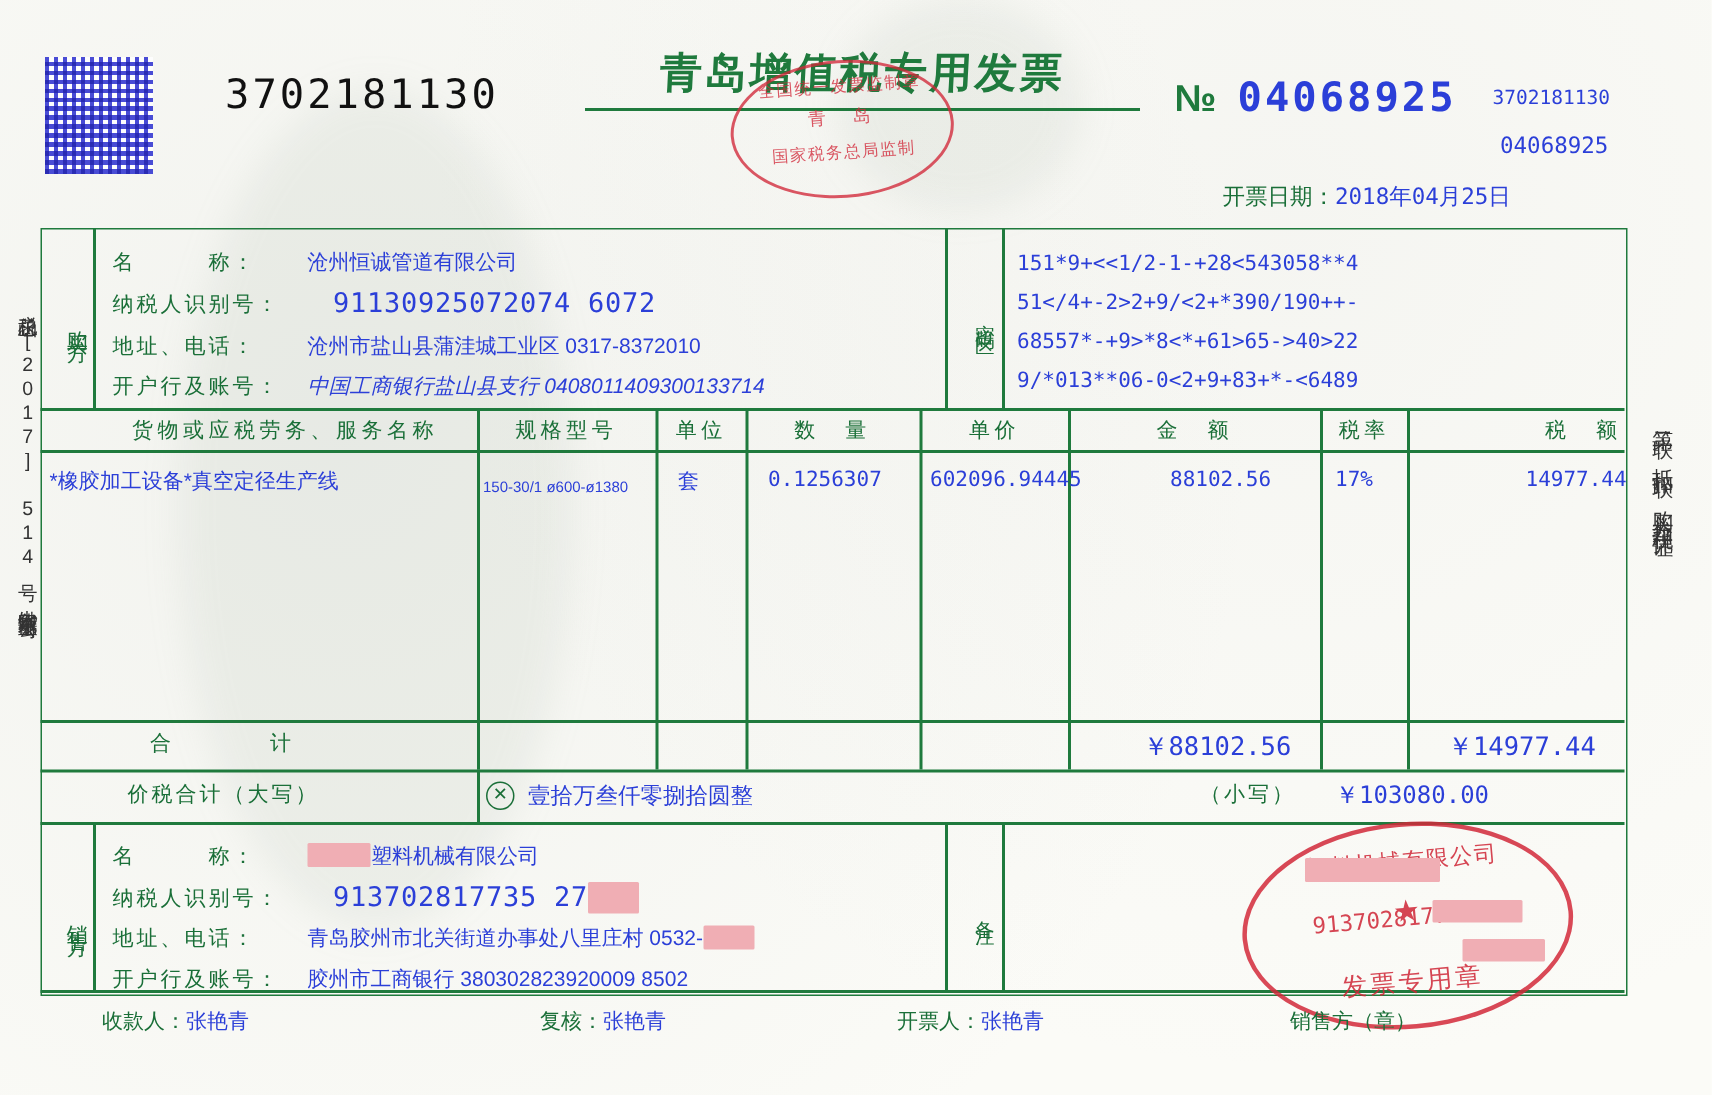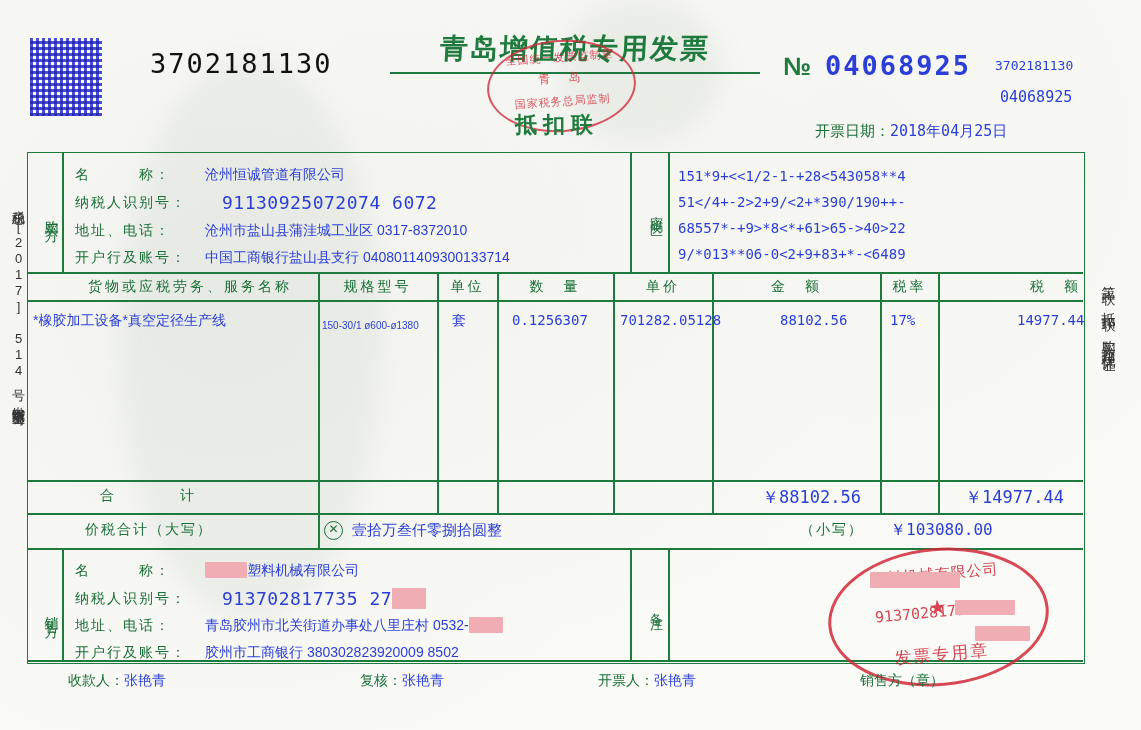--- a/index.html
+++ b/index.html
@@ -159,21 +159,20 @@
   <div class="barcode"></div>
   <div class="inv-code">3702181130</div>
   <div class="title">青岛增值税专用发票</div>
   <div class="title-underline"></div>
 
   <div class="seal-top">
     <div class="s1">全国统一发票监制章</div>
     <div class="s2">青　岛</div>
     <div class="s3">国家税务总局监制</div>
   </div>
-  <div class="copy-label">抵扣联</div>
 
   <div class="no-label">№</div>
   <div class="no-value">04068925</div>
   <div class="no-side1">3702181130</div>
   <div class="no-side2">04068925</div>
 
   <div class="date-line">
     <span>开票日期：</span><span class="val">2018年04月25日</span>
   </div>
 
@@ -211,42 +210,42 @@
   <div class="fld-label" style="left:75px;top:166px;">名　　　称：</div>
   <div class="fld-val" style="left:205px;top:166px;">沧州恒诚管道有限公司</div>
 
   <div class="fld-label" style="left:75px;top:194px;">纳税人识别号：</div>
   <div class="fld-val mono" style="left:222px;top:192px;">91130925072074 6072</div>
 
   <div class="fld-label" style="left:75px;top:222px;">地址、电话：</div>
   <div class="fld-val" style="left:205px;top:222px;">沧州市盐山县蒲洼城工业区  0317-8372010</div>
 
   <div class="fld-label" style="left:75px;top:249px;">开户行及账号：</div>
-  <div class="fld-val" style="left:205px;top:249px;">中国工商银行盐山县支行  0408011409300133714</div>
+  <div class="fld-val" style="left:205px;top:249px;font-style:italic;">中国工商银行盐山县支行  0408011409300133714</div>
 
   <div class="vlabel" style="left:637px;top:172px;height:80px;font-size:13px;">密码区</div>
   <div class="cipher" style="top:168px;">151*9+&lt;&lt;1/2-1-+28&lt;543058**4</div>
   <div class="cipher" style="top:194px;">51&lt;/4+-2&gt;2+9/&lt;2+*390/190++-</div>
   <div class="cipher" style="top:220px;">68557*-+9&gt;*8&lt;*+61&gt;65-&gt;40&gt;22</div>
   <div class="cipher" style="top:246px;">9/*013**06-0&lt;2+9+83+*-&lt;6489</div>
 
   <div class="colhead" style="left:65px;top:278px;width:250px;">货物或应税劳务、服务名称</div>
   <div class="colhead" style="left:320px;top:278px;width:115px;">规格型号</div>
   <div class="colhead" style="left:440px;top:278px;width:55px;">单位</div>
   <div class="colhead" style="left:500px;top:278px;width:110px;">数　量</div>
   <div class="colhead" style="left:616px;top:278px;width:94px;">单价</div>
   <div class="colhead" style="left:715px;top:278px;width:163px;">金　额</div>
   <div class="colhead" style="left:883px;top:278px;width:53px;font-family:Liberation Mono, monospace;">税率</div>
   <div class="colhead" style="left:941px;top:278px;width:140px;text-align:right;">税　额</div>
 
   <div class="cell" style="left:33px;top:312px;font-size:14px;">*橡胶加工设备*真空定径生产线</div>
   <div class="cell tiny" style="left:322px;top:320px;">150-30/1 ø600-ø1380</div>
   <div class="cell" style="left:452px;top:312px;font-size:14px;">套</div>
   <div class="cell mono" style="left:512px;top:312px;text-align:right;">0.1256307</div>
-  <div class="cell mono" style="left:620px;top:312px;">701282.05128</div>
+  <div class="cell mono" style="left:620px;top:312px;">602096.94445</div>
   <div class="cell mono" style="left:780px;top:312px;">88102.56</div>
   <div class="cell mono" style="left:890px;top:312px;">17%</div>
   <div class="cell mono" style="left:985px;top:312px;margin-left:32px;">14977.44</div>
 
   <div class="fld-label" style="left:100px;top:487px;letter-spacing:6px;">合　　　计</div>
   <div class="cell mono" style="left:762px;top:486px;font-size:17px;">￥88102.56</div>
   <div class="cell mono" style="left:965px;top:486px;font-size:17px;">￥14977.44</div>
 
   <div class="fld-label" style="left:85px;top:521px;">价税合计（大写）</div>
   <div class="circle-x" style="left:324px;top:521px;">✕</div>

